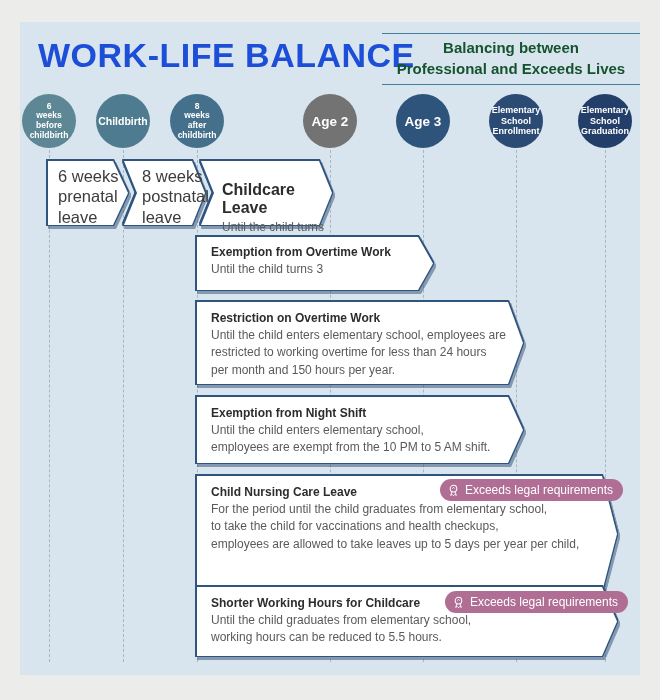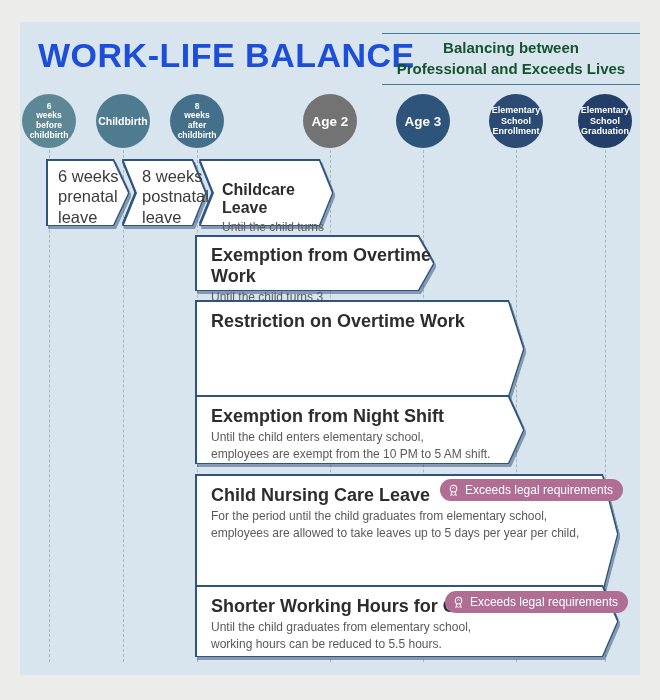--- a/index.html
+++ b/index.html
@@ -51,29 +51,29 @@
   .fill{position:absolute;inset:0;background:#ffffff;}
   .pt{clip-path:polygon(0 0,calc(100% - 15px) 0,100% 50%,calc(100% - 15px) 100%,0 100%);}
   .pt-notch{clip-path:polygon(0 0,calc(100% - 13px) 0,100% 50%,calc(100% - 13px) 100%,0 100%,13px 50%);}
   .content{position:absolute;inset:0;z-index:1;}
 
   .row1{top:161px;height:64px;}
   .b1{left:48px;width:80px;}
   .b2{left:124px;width:81px;}
   .b3{left:201px;width:131px;}
   .row2{left:197px;top:237px;width:236px;height:53px;}
-  .row3{left:197px;top:302px;width:326px;height:94px;}
+  .row3{left:197px;top:302px;width:326px;height:82px;}
   .row4{left:197px;top:397px;width:326px;height:66px;}
   .row5{left:197px;top:476px;width:420px;height:116px;}
   .row6{left:197px;top:587px;width:420px;height:69px;}
 
   .simple-label{padding:5px 0 0 10px;font-size:16.5px;line-height:1.23;color:#3c3c3c;}
   .b2 .simple-label{padding-left:18px;}
   .b3 .content{padding:20px 0 0 21px;}
-  .banner-title{font-size:18px;font-weight:bold;color:#2d2d2d;}
+  .banner-title{font-size:12px;font-weight:bold;color:#2d2d2d;}
   .b3 .banner-title{font-size:16px;}
   .banner-body{font-size:12px;color:#5a5a5a;line-height:1.45;margin-top:2px;}
   .row2 .content,.row3 .content,.row4 .content,.row5 .content,.row6 .content{padding:9px 0 0 14px;}
   .row2 .content{padding-top:8px;}
 
   
   .badge{
     position:absolute;height:22px;border-radius:11px;
     display:inline-flex;align-items:center;gap:4px;padding:0 10px 0 6px;
     color:#fff;font-size:12px;white-space:nowrap;z-index:3;
@@ -181,20 +181,25 @@
     </div>
   </div>
 </div>
 
 <div class="banner row3">
   <div class="shape">
       <div class="fill pt"></div>
     </div>
   <div class="content">
     <div class="banner-title">Restriction on Overtime Work</div>
+    <div class="banner-body">
+      <div>Until the child enters elementary school, employees are</div>
+      <div>restricted to working overtime for less than 24 hours</div>
+      <div>per month and 150 hours per year.</div>
+    </div>
   </div>
 </div>
 
 <div class="banner row4">
   <div class="shape">
       <div class="fill pt"></div>
     </div>
   <div class="content">
     <div class="banner-title">Exemption from Night Shift</div>
     <div class="banner-body">
@@ -205,20 +210,21 @@
 </div>
 
 <div class="banner row5">
   <div class="shape">
       <div class="fill pt"></div>
     </div>
   <div class="content">
     <div class="banner-title">Child Nursing Care Leave</div>
     <div class="banner-body">
       <div>For the period until the child graduates from elementary school,</div>
+      <div>to take the child for vaccinations and health checkups,</div>
       <div>employees are allowed to take leaves up to 5 days per year per child,</div>
     </div>
   </div>
   <div class="badge" style="background-color: rgb(176, 110, 149);">
     <svg width="15" height="15" viewBox="0 0 16 16">
       <circle cx="8" cy="6" r="3.5" fill="none" stroke="#ffffff" stroke-width="1.1"></circle>
       <path d="M6.6 5.9 L8 4.8 L9.4 5.9" fill="none" stroke="#ffffff" stroke-width="0.9"></path>
       <path d="M6.4 9.3 L5 13.2 L6.6 12.2 L8 13.6" fill="none" stroke="#ffffff" stroke-width="1" stroke-linejoin="round"></path>
       <path d="M9.6 9.3 L11 13.2 L9.4 12.2 L8 13.6" fill="none" stroke="#ffffff" stroke-width="1" stroke-linejoin="round"></path>
     </svg>

